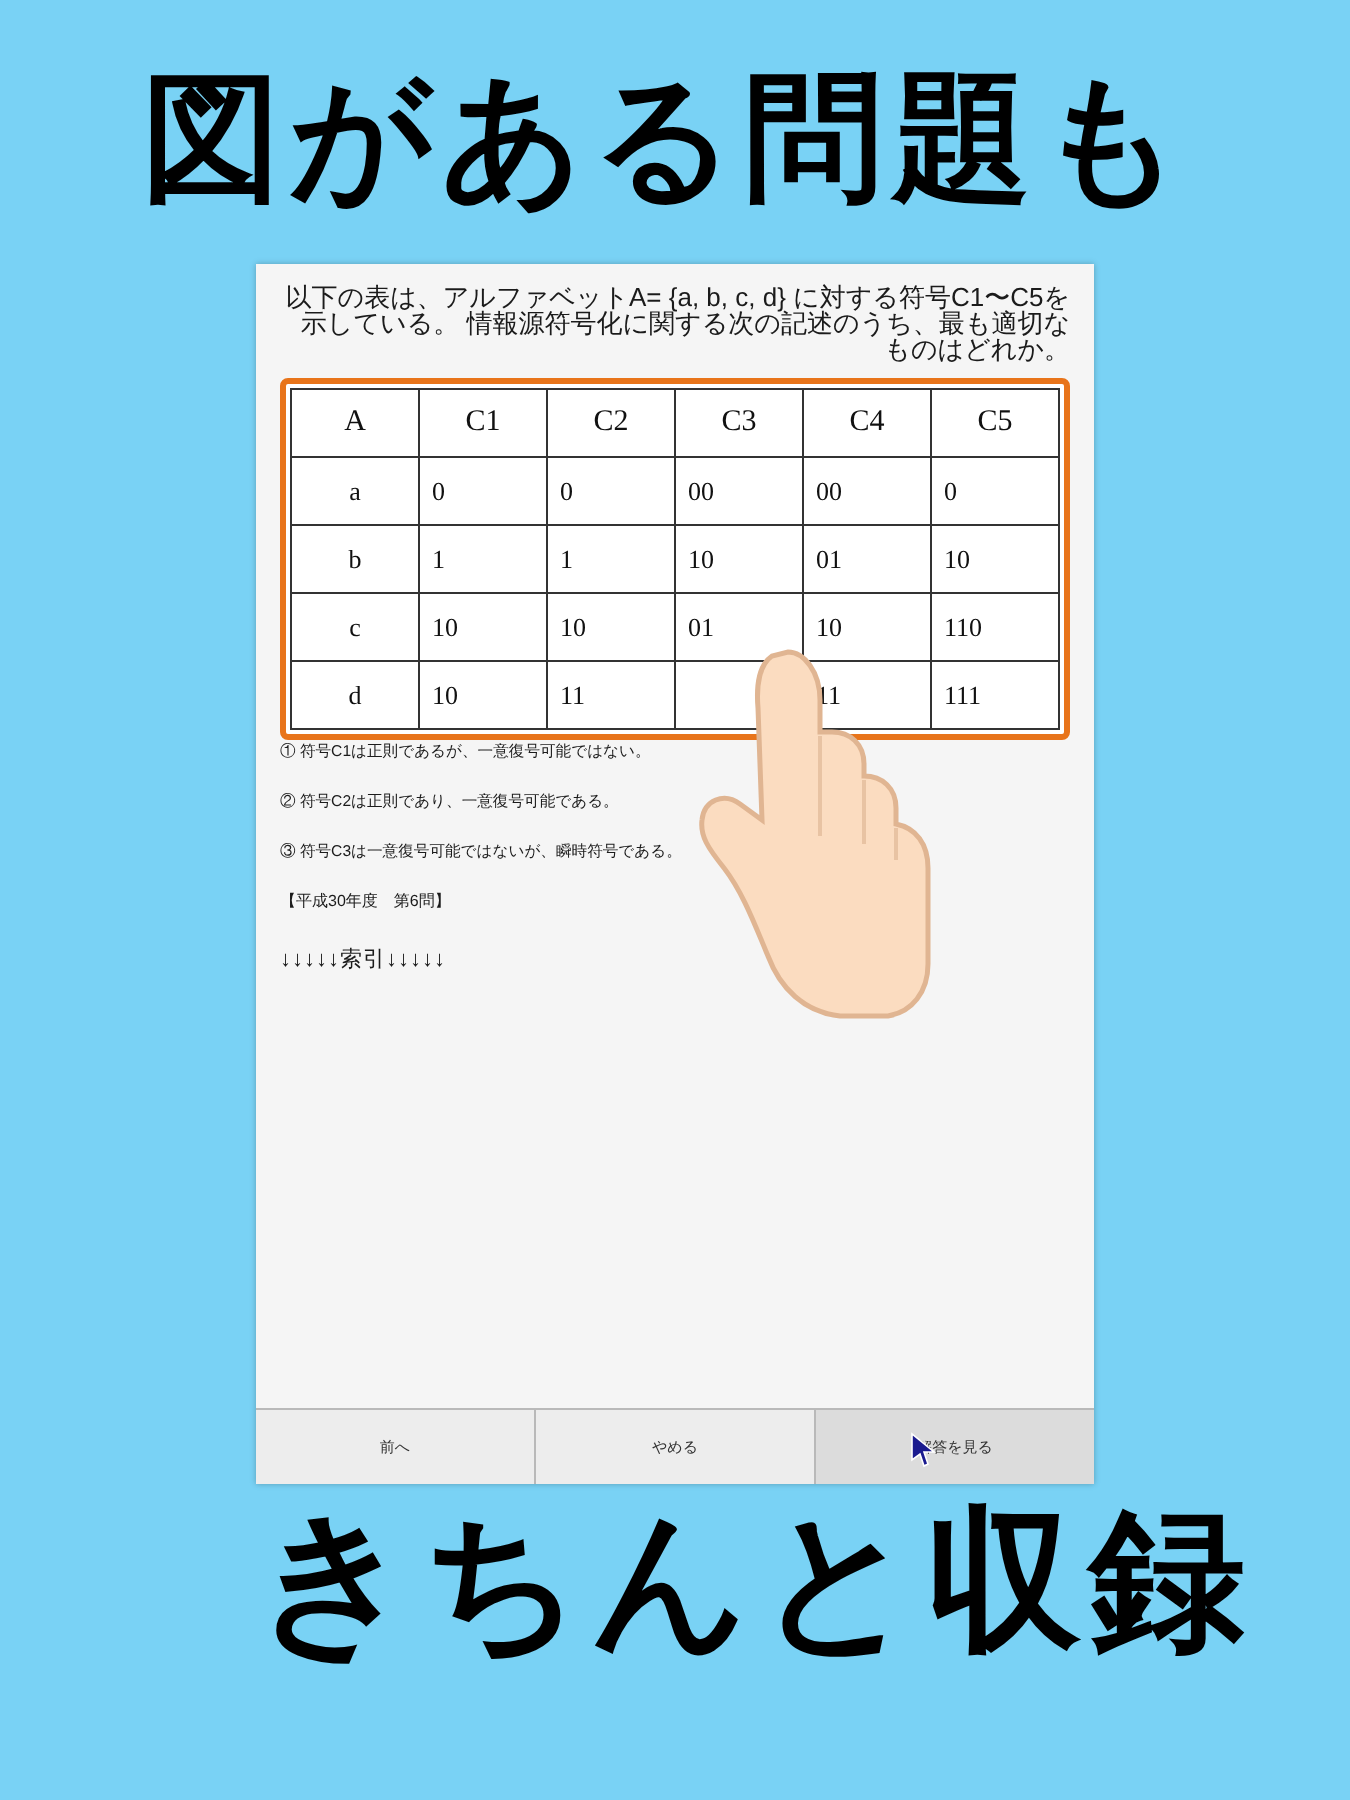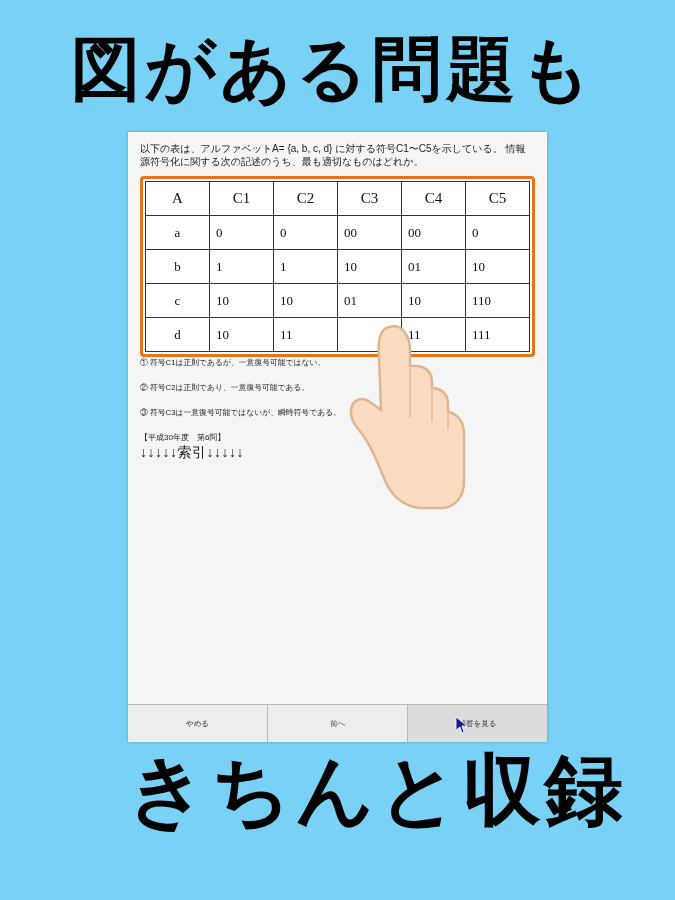--- a/index.html
+++ b/index.html
@@ -50,24 +50,25 @@
   .app-body {
     position: absolute;
     left: 0; top: 0;
     width: 419px;
     height: 572px;
     background: #f5f5f5;
     padding: 10px 12px 0 12px;
     box-sizing: border-box;
   }
   .question-intro {
-    font-size: 10px;
+    font-size: 13px;
     line-height: 13px;
     color: #1b1b1b;
     margin: 0 0 8px 0;
+    text-align: right;
   }
   .table-wrap {
     border: 3px solid #e8741a;
     border-radius: 4px;
     background: #fff;
     padding: 2px;
     box-sizing: border-box;
   }
   table.code-table {
     width: 100%;
@@ -100,22 +101,22 @@
     line-height: 12px;
     color: #1b1b1b;
     margin: 0 0 13px 0;
   }
   .exam-ref {
     margin-top: 10px;
     font-size: 8px;
     color: #1b1b1b;
   }
   .index-link {
-    margin-top: 1px;
-    font-size: 14px;
+    margin-top: 16px;
+    font-size: 11px;
     color: #1b1b1b;
     letter-spacing: 0.5px;
   }
 
   
   .btn-bar {
     position: absolute;
     left: 0;
     top: 572px;
     width: 419px;
@@ -219,22 +220,22 @@
       <p class="choice">① 符号C1は正則であるが、一意復号可能ではない。</p>
       <p class="choice">② 符号C2は正則であり、一意復号可能である。</p>
       <p class="choice">③ 符号C3は一意復号可能ではないが、瞬時符号である。</p>
     </div>
 
     <div class="exam-ref">【平成30年度　第6問】</div>
     <div class="index-link">↓↓↓↓↓索引↓↓↓↓↓</div>
   </div>
 
   <div class="btn-bar">
+    <div class="btn">前へ</div>
     <div class="btn">やめる</div>
-    <div class="btn">前へ</div>
     <div class="btn">解答を見る</div>
   </div>
 </div>
 
 <div class="hand">
   <svg viewBox="0 0 130 200" width="130" height="200">
     <g stroke="#e0b592" stroke-width="2.5" fill="#fbdcc0">
       <path d="M46 10 C40 14 38 24 39 36 L41 92 L30 84 C22 78 12 82 11 92 C10 100 14 106 22 116
                C32 129 38 146 44 160 C50 176 62 188 80 190 L104 190 C116 188 124 178 124 164
                L124 116 C124 104 118 96 108 94 L108 86 C108 76 101 70 92 70

